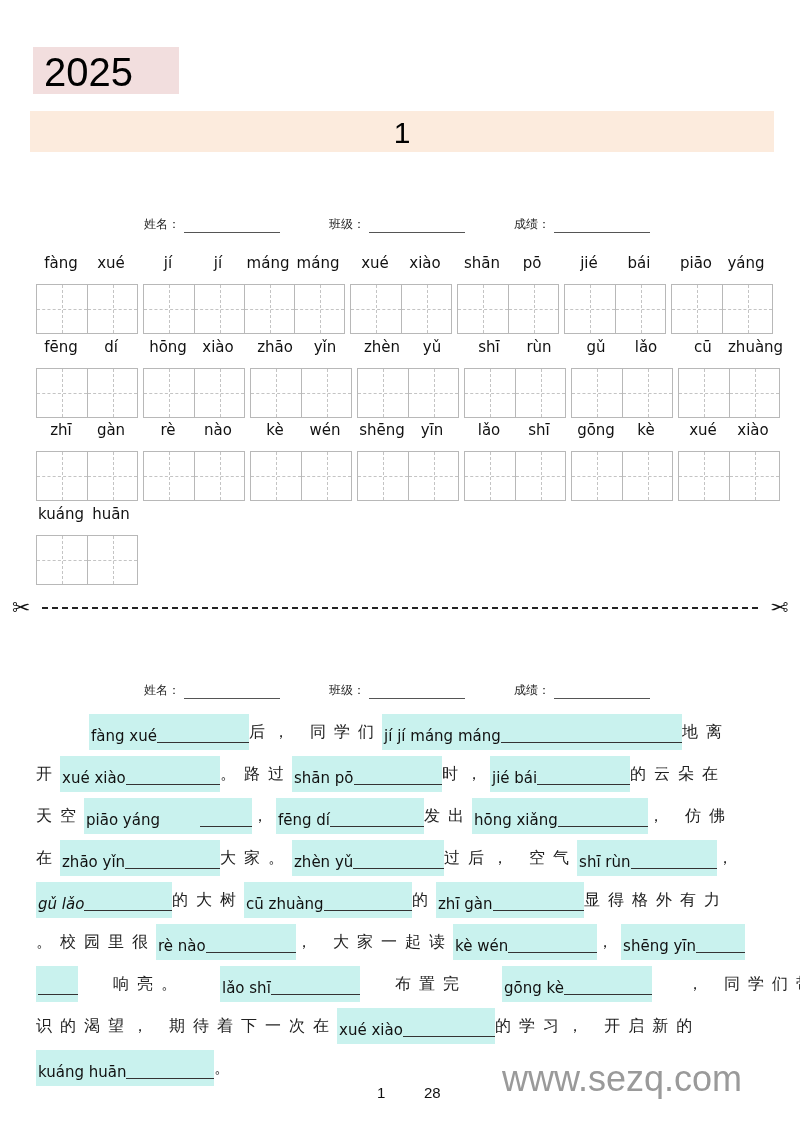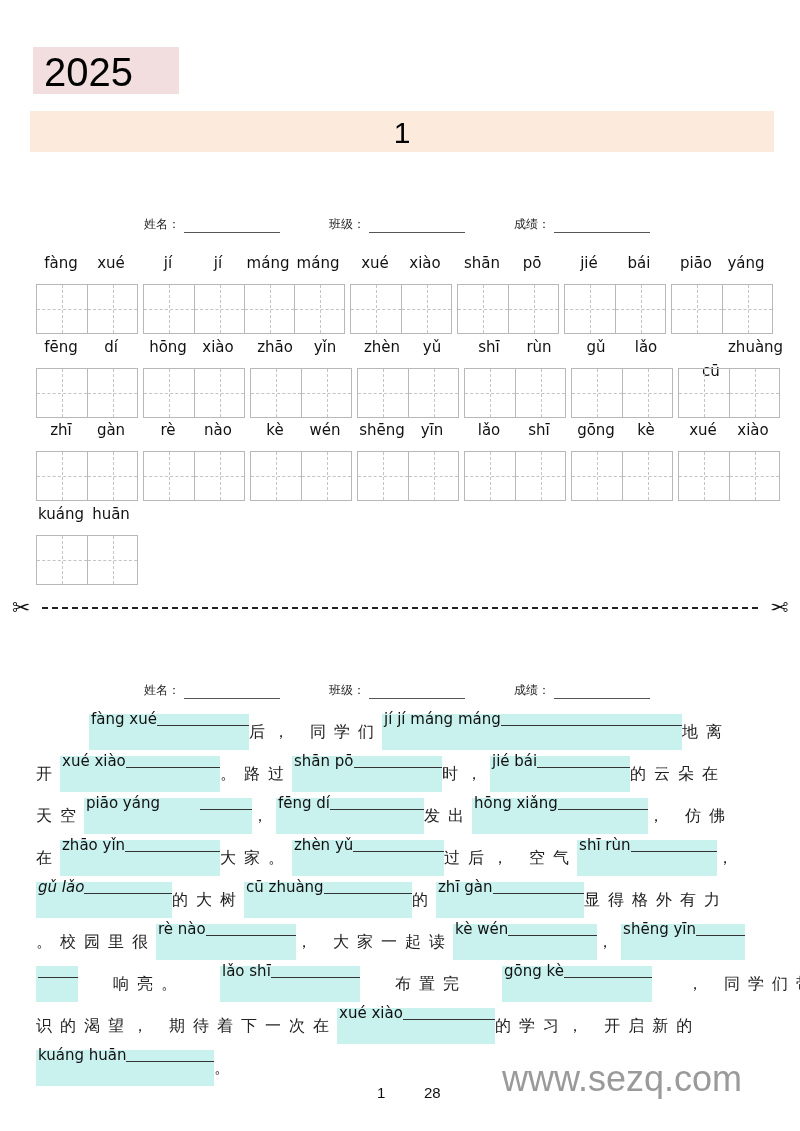--- a/index.html
+++ b/index.html
@@ -48,21 +48,21 @@
   }
   .cut-line .scissors { position: absolute; top: 0; font-size: 22px; line-height: 24px; color: #111; }
   .para-line {
     position: absolute; left: 36px; height: 34px; display: flex; align-items: center; white-space: nowrap;
   }
   .hz {
     font-family: "DejaVu Serif", serif; font-size: 16px; color: #222; letter-spacing: 8px;
   }
   .blank-box {
     background: #c9f2ee; height: 36px; display: inline-flex; align-items: flex-end; position: relative;
-    box-sizing: border-box; padding-bottom: 20px;
+    box-sizing: border-box; padding-bottom: 3px;
   }
   .blank-box .bpy {
     font-family: "DejaVu Sans", sans-serif; font-size: 15px; color: #111; padding-left: 2px; line-height: 22px;
   }
   .blank-box .uline { flex: 1; border-bottom: 1px solid #333; height: 1px; margin-bottom: 4px; }
   .footer {
     position: absolute; top: 1084px; left: 0; width: 800px; height: 24px;
     font-family: "Liberation Sans", sans-serif; font-size: 15px; color: #111;
   }
   .watermark {
@@ -189,21 +189,21 @@
       </div>
       <div class="group" style="left: 571px;">
         <span class="py" style="left: 0px;">gǔ</span>
         <span class="py" style="left: 50px;">lǎo</span>
         <div class="cells" style="width: 102px;">
           <div class="cell"></div>
           <div class="cell"></div>
         </div>
       </div>
       <div class="group" style="left: 678px;">
-        <span class="py" style="left: 8px; margin-top: 24px;">cū</span>
+        <span class="py" style="left: 0px;">cū</span>
         <span class="py" style="left: 50px;">zhuàng</span>
         <div class="cells" style="width: 102px;">
           <div class="cell"></div>
           <div class="cell"></div>
         </div>
       </div>
     </div>
     <div class="py-row" style="top: 421px;">
       <div class="group" style="left: 36px;">
         <span class="py" style="left: 0px;">zhī</span>

